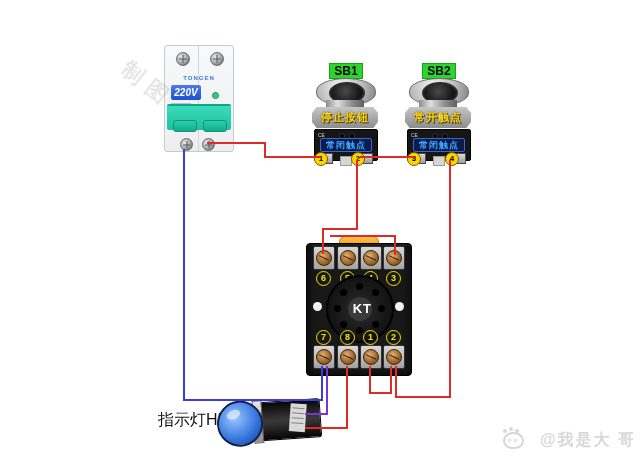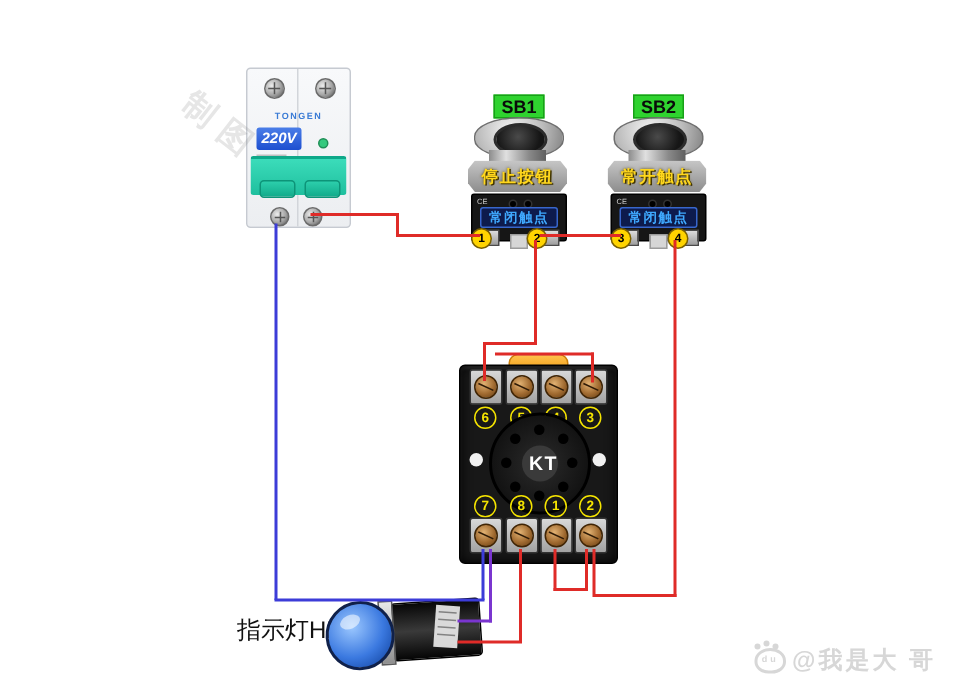--- a/index.html
+++ b/index.html
@@ -113,21 +113,21 @@
             background:linear-gradient(#060606,#3a3a3a 50%,#050505);border:1px solid #000;}
   .sticker{position:absolute;left:28px;top:3px;width:16px;height:28px;background:#e9e9e9;
            transform:rotate(8deg);opacity:.92;}
   .sticker i{display:block;height:1px;background:#8a8a8a;margin:4px 2px 0;}
   .lamplabel{position:absolute;left:158px;top:410px;font-size:16px;color:#111;z-index:2;}
 
   
   .wm{position:absolute;z-index:5;font-weight:bold;pointer-events:none;}
   .wm-breaker{left:118px;top:70px;font-size:22px;color:#777;opacity:.18;letter-spacing:8px;
               transform:rotate(38deg);}
-  .credit{position:absolute;left:503px;top:430px;display:flex;align-items:center;gap:4px;
+  .credit{position:absolute;left:503px;top:430px;display:flex;align-items:center;gap:16px;
           color:#d7d7d7;font-size:16px;font-weight:bold;letter-spacing:2px;z-index:5;}
   .paw{position:relative;width:17px;height:13px;border:2px solid #d7d7d7;border-radius:50% 50% 45% 45%;
        color:#d7d7d7;font-size:6px;text-align:center;line-height:13px;font-weight:bold;}
   .paw::before{content:"";position:absolute;left:-2px;top:-5px;width:4px;height:4px;border-radius:50%;
        background:#d7d7d7;box-shadow:6px -2px 0 #d7d7d7,12px 0 0 #d7d7d7;}
 </style>
 </head>
 <body>
 
 <div class="canvas">

